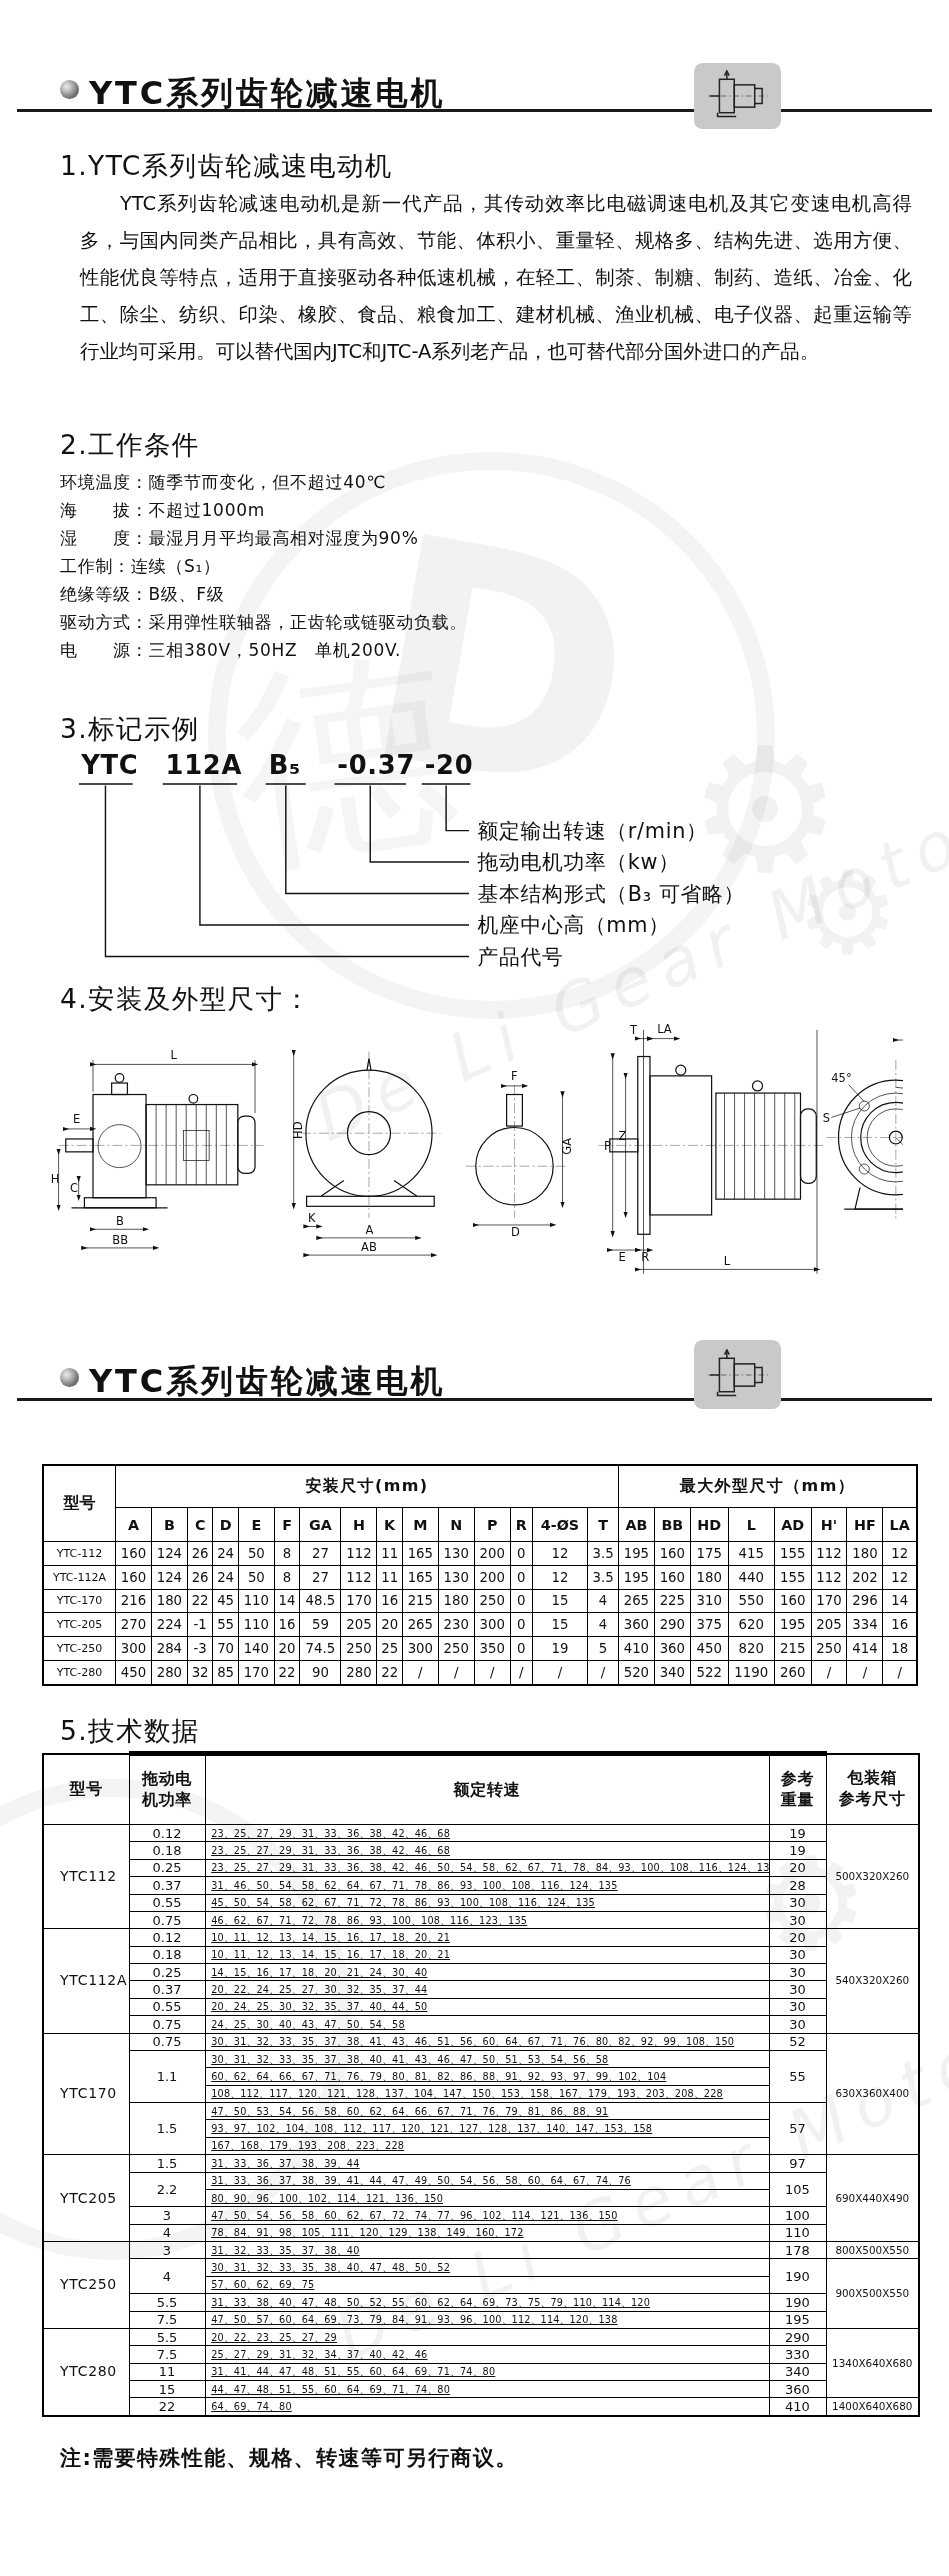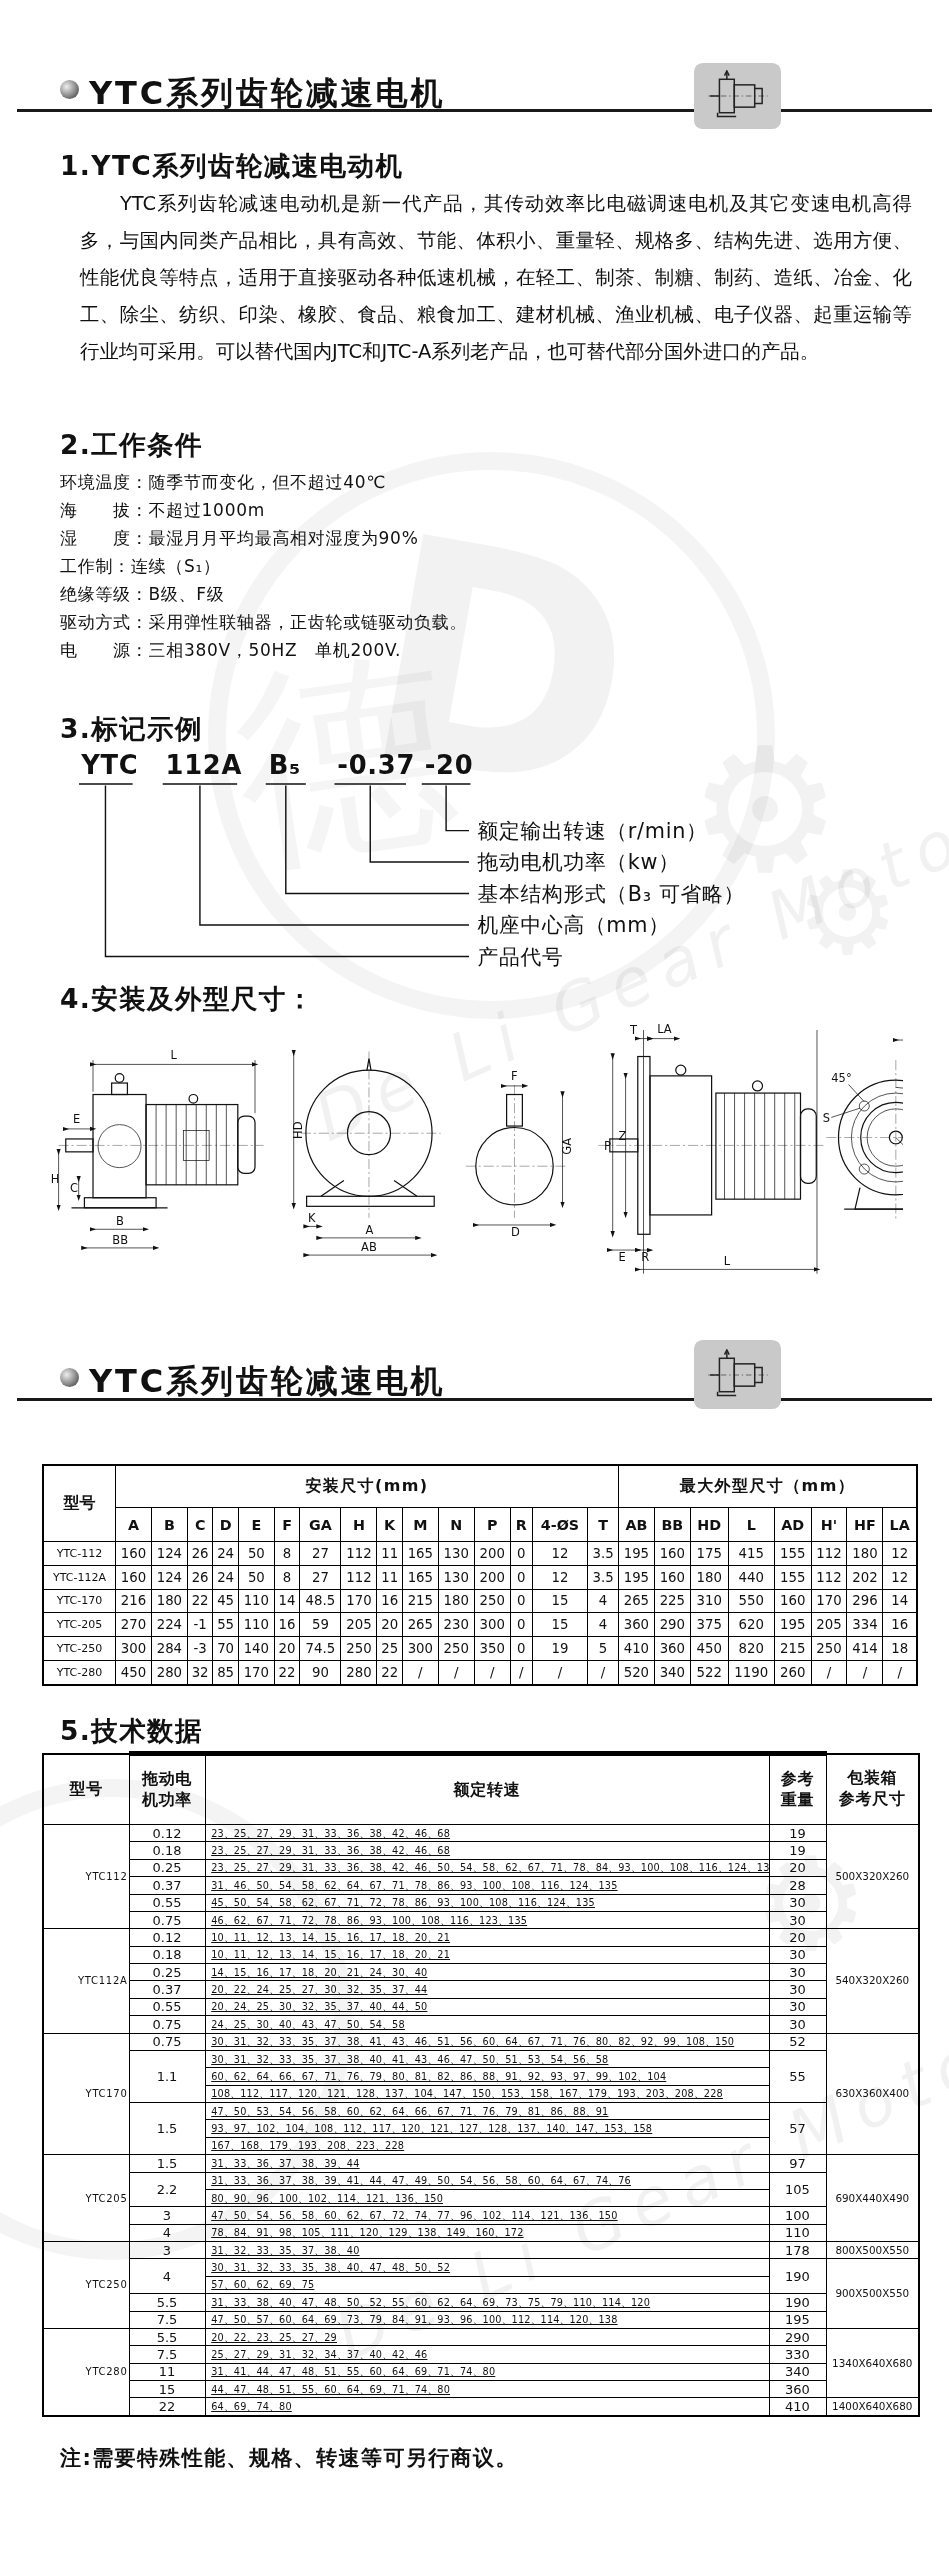--- a/index.html
+++ b/index.html
@@ -20,21 +20,21 @@
   
   .hdr-bullet{width:19.4px;height:19.4px;border-radius:50%;
     background:radial-gradient(circle at 35% 35%, #eee 0%, #9a9a9a 45%, #2f2f2f 100%);}
   .hdr-title{font-size:32px;font-weight:700;letter-spacing:2.9px;}
   .hdr-rule{height:2.9px;background:#1a1a1a;}
   .hdr-box{width:87px;height:66px;background:#c9c9c9;border-radius:8.6px;
     display:flex;align-items:center;justify-content:center;}
   .mi{stroke:#222;stroke-width:1.6;fill:none;}
   .mi-dash{stroke:#444;stroke-width:0.8;stroke-dasharray:6 3 1.5 3;fill:none;}
 
-  .sec-h{font-size:26.5px;font-weight:700;letter-spacing:1.4px;}
+  .sec-h{font-size:26.5px;font-weight:400;letter-spacing:1.4px;}
   .para{width:832px;font-size:19.4px;line-height:37px;text-align:justify;text-indent:40px;}
   .cond{font-size:17px;line-height:28px;letter-spacing:0.7px;}
   .note{font-size:21px;font-weight:600;letter-spacing:1.4px;}
 
   
   .mk-code{font-size:36px;font-weight:700;letter-spacing:1px;fill:#111;}
   .mk-label{font-size:29px;fill:#111;letter-spacing:1px;}
   .mk-line{stroke:#111;stroke-width:2;fill:none;}
 
   
@@ -54,21 +54,21 @@
   #dims-table .mh{font-size:16px;font-weight:600;width:69px;}
   #dims-letters th{font-size:14.3px;font-weight:600;height:33px;padding:0 2.9px;}
   #dims-table td{font-size:13.3px;padding:2.9px 1.4px;height:17px;}
   #dims-table td.dm{font-size:11px;min-width:62px;}
 
   
   #tech-table{border-collapse:collapse;width:876px;border:2.2px solid #000;background:transparent;table-layout:fixed;}
   #tech-table th,#tech-table td{border:1.1px solid #000;vertical-align:middle;}
   #tech-table thead th{font-size:16px;font-weight:600;white-space:pre-line;height:66px;letter-spacing:0.7px;}
   #tech-table thead th.hv{border-top:5px solid #000;}
-  .tmodel{font-size:10px;text-align:right;letter-spacing:0.7px;padding-left:16px;}
+  .tmodel{font-size:14px;text-align:left;letter-spacing:0.7px;padding-left:16px;}
   .tpower{font-size:13px;text-align:center;}
   .tspeeds{font-size:9.7px;text-align:left;padding:1.4px 5.7px;white-space:nowrap;overflow:hidden;letter-spacing:0.2px;text-decoration:underline;}
   .tweight{font-size:13px;text-align:center;}
   .tpkg{font-size:10.4px;text-align:center;padding:0;}
   #tech-table td{line-height:15px;padding-top:0.7px;padding-bottom:0.7px;}
 </style>
 </head>
 <body>
 
 <div class="page">

